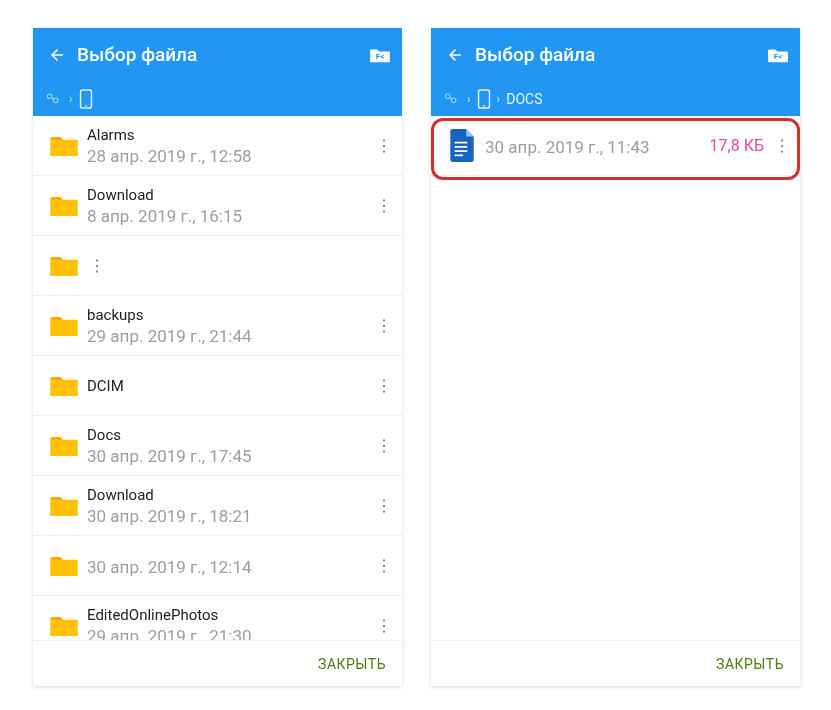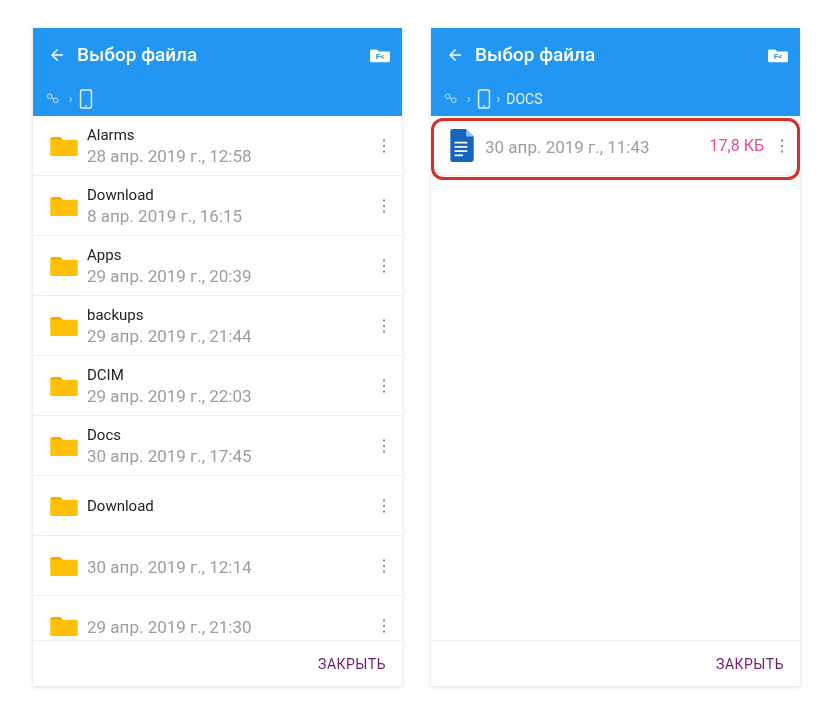--- a/index.html
+++ b/index.html
@@ -16,21 +16,21 @@
 .chev { font-size:12px; color:#cde9ff; }
 .list { flex:1; background:#fff; }
 .row { height:60px; display:flex; align-items:center; padding:0 8px; border-bottom:1px solid #eee; cursor:pointer; }
 .row .icon { width:46px; display:flex; justify-content:center; }
 .row .info { flex:1; display:flex; flex-direction:column; overflow:hidden; }
 .row .name { font-size:15px; color:#222; white-space:nowrap; overflow:hidden; text-overflow:ellipsis; }
 .row .meta { font-size:17px; color:#9e9e9e; margin-top:2px; }
 .row .size { font-size:16px; color:#ec4899; margin-right:8px;text-align:right; }
 .row .more { width:20px; text-align:center; color:#757575; cursor:pointer; font-size:16px; }
 .footer { position:absolute; bottom:0; left:0; right:0; height:46px; display:flex; align-items:center; justify-content:flex-end; padding:0 16px; background:#fff; border-top:1px solid #f0f0f0; }
-.close-btn { color:#701a75; font-size:14px; letter-spacing:0.5px; cursor:pointer; }
+.close-btn { color:#4d7c0f; font-size:14px; letter-spacing:0.5px; cursor:pointer; }
 .highlight { position:absolute; border:3px solid #d32f2f; border-radius:12px; pointer-events:none; }
 svg { display:block; }
 </style>
 </head>
 <body>
 
 <div class="pane" id="left">
   <div class="header">
     <span class="back">
       <svg width="18" height="18" viewBox="0 0 24 24">
@@ -88,24 +88,20 @@
         </div>
         <span class="more">⋮</span>
       </div>
       <div class="row">
         <span class="icon">
           <svg width="30" height="26" viewBox="0 0 24 20">
             <path d="M2 3h7l2 2h11a1 1 0 0 1 1 1v11a1 1 0 0 1-1 1H2a1 1 0 0 1-1-1V4a1 1 0 0 1 1-1z" fill="#FFC107"></path>
             <path d="M2 3h7l2 2H2z" fill="#FFA000"></path>
           </svg>
         </span>
-        <div class="info">
-          <span class="name">Apps</span>
-          <span class="meta">29 апр. 2019 г., 20:39</span>
-        </div>
         <span class="more">⋮</span>
       </div>
       <div class="row">
         <span class="icon">
           <svg width="30" height="26" viewBox="0 0 24 20">
             <path d="M2 3h7l2 2h11a1 1 0 0 1 1 1v11a1 1 0 0 1-1 1H2a1 1 0 0 1-1-1V4a1 1 0 0 1 1-1z" fill="#FFC107"></path>
             <path d="M2 3h7l2 2H2z" fill="#FFA000"></path>
           </svg>
         </span>
         <div class="info">
@@ -116,21 +112,20 @@
       </div>
       <div class="row">
         <span class="icon">
           <svg width="30" height="26" viewBox="0 0 24 20">
             <path d="M2 3h7l2 2h11a1 1 0 0 1 1 1v11a1 1 0 0 1-1 1H2a1 1 0 0 1-1-1V4a1 1 0 0 1 1-1z" fill="#FFC107"></path>
             <path d="M2 3h7l2 2H2z" fill="#FFA000"></path>
           </svg>
         </span>
         <div class="info">
           <span class="name">DCIM</span>
-          <span class="meta">29 апр. 2019 г., 22:03</span>
         </div>
         <span class="more">⋮</span>
       </div>
       <div class="row">
         <span class="icon">
           <svg width="30" height="26" viewBox="0 0 24 20">
             <path d="M2 3h7l2 2h11a1 1 0 0 1 1 1v11a1 1 0 0 1-1 1H2a1 1 0 0 1-1-1V4a1 1 0 0 1 1-1z" fill="#FFC107"></path>
             <path d="M2 3h7l2 2H2z" fill="#FFA000"></path>
           </svg>
         </span>
@@ -142,20 +137,21 @@
       </div>
       <div class="row">
         <span class="icon">
           <svg width="30" height="26" viewBox="0 0 24 20">
             <path d="M2 3h7l2 2h11a1 1 0 0 1 1 1v11a1 1 0 0 1-1 1H2a1 1 0 0 1-1-1V4a1 1 0 0 1 1-1z" fill="#FFC107"></path>
             <path d="M2 3h7l2 2H2z" fill="#FFA000"></path>
           </svg>
         </span>
         <div class="info">
           <span class="name">Download</span>
+          <span class="meta">30 апр. 2019 г., 18:21</span>
         </div>
         <span class="more">⋮</span>
       </div>
       <div class="row">
         <span class="icon">
           <svg width="30" height="26" viewBox="0 0 24 20">
             <path d="M2 3h7l2 2h11a1 1 0 0 1 1 1v11a1 1 0 0 1-1 1H2a1 1 0 0 1-1-1V4a1 1 0 0 1 1-1z" fill="#FFC107"></path>
             <path d="M2 3h7l2 2H2z" fill="#FFA000"></path>
           </svg>
         </span>
@@ -165,20 +161,21 @@
         <span class="more">⋮</span>
       </div>
       <div class="row">
         <span class="icon">
           <svg width="30" height="26" viewBox="0 0 24 20">
             <path d="M2 3h7l2 2h11a1 1 0 0 1 1 1v11a1 1 0 0 1-1 1H2a1 1 0 0 1-1-1V4a1 1 0 0 1 1-1z" fill="#FFC107"></path>
             <path d="M2 3h7l2 2H2z" fill="#FFA000"></path>
           </svg>
         </span>
         <div class="info">
+          <span class="name">EditedOnlinePhotos</span>
           <span class="meta">29 апр. 2019 г., 21:30</span>
         </div>
         <span class="more">⋮</span>
       </div>
     </div>
   <div class="footer">
     <span class="close-btn">ЗАКРЫТЬ</span>
   </div>
 </div>
 

